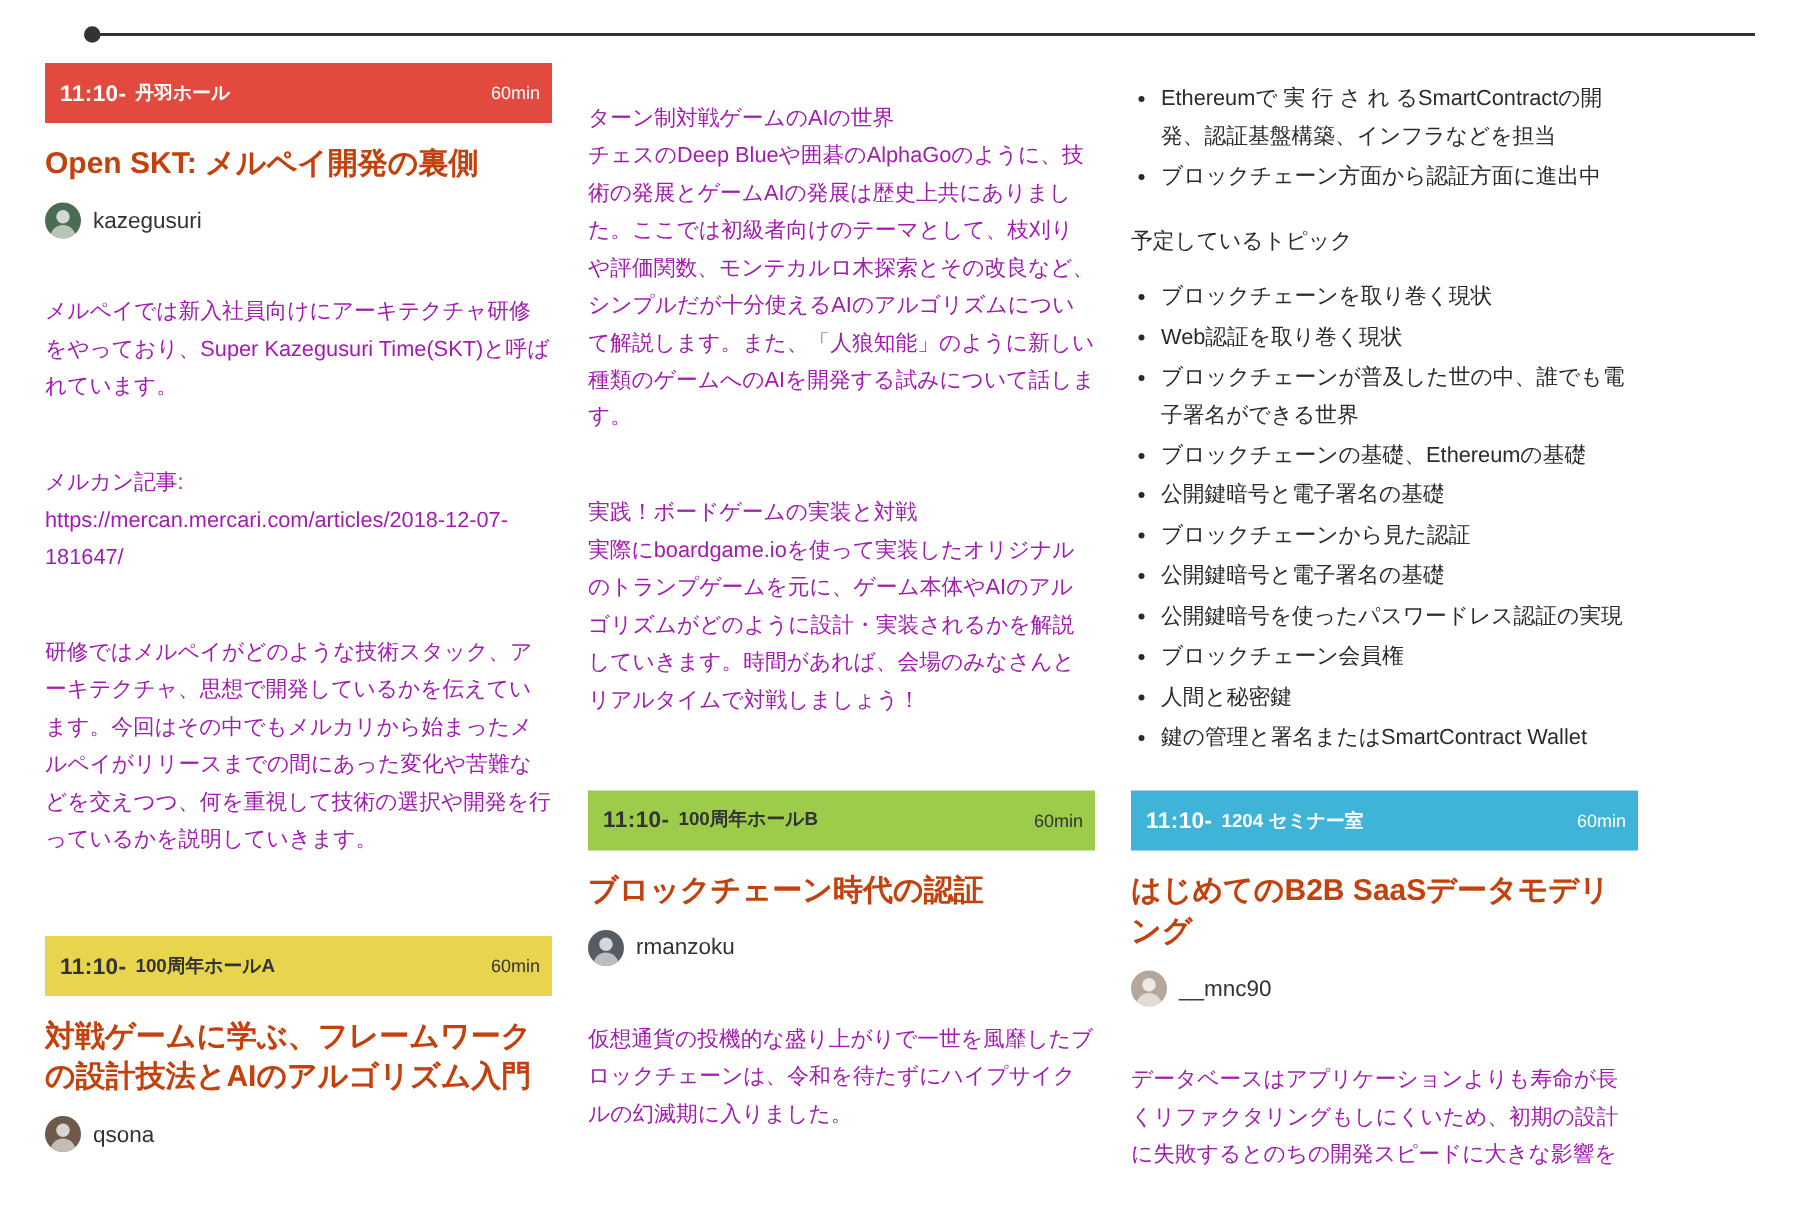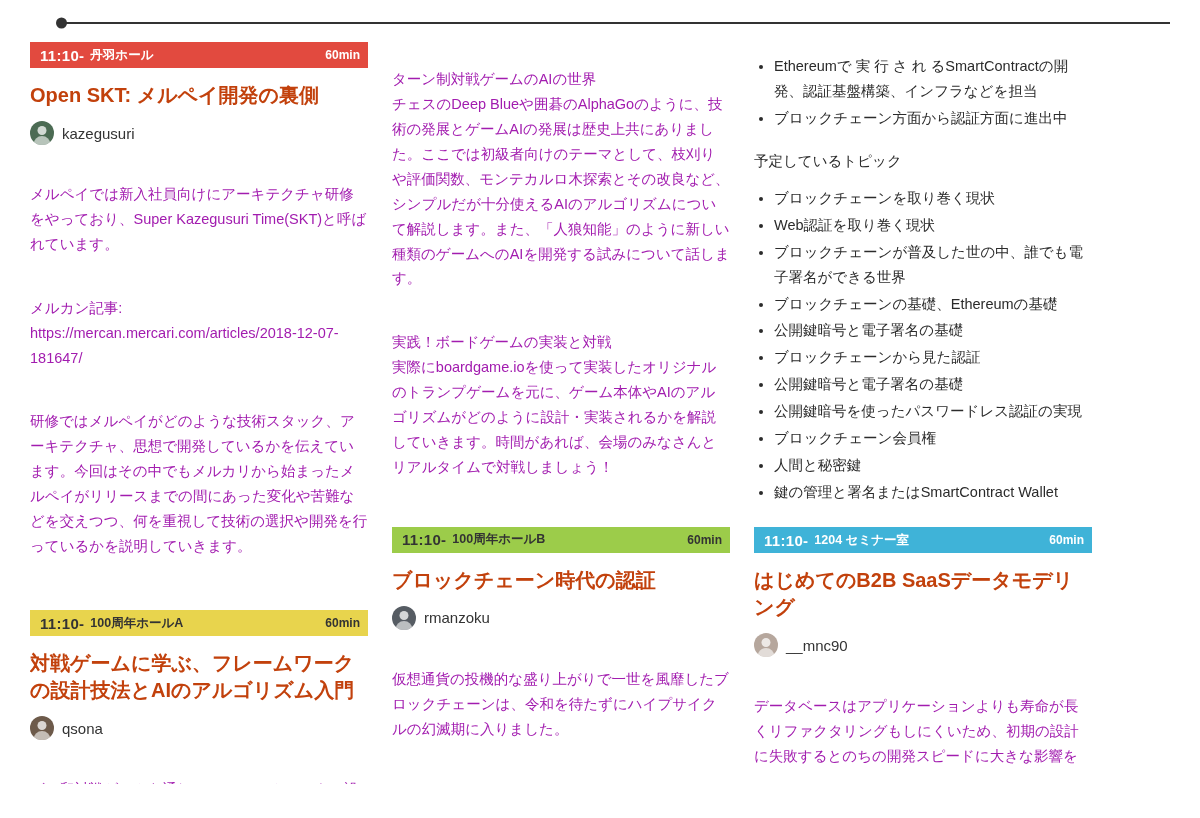--- a/index.html
+++ b/index.html
@@ -62,42 +62,42 @@
     flex: 0 0 338px;
     overflow: hidden;
   }
 
   
   .session { margin-bottom: 26px; }
 
   .session-bar {
     display: flex;
     align-items: center;
-    height: 26px;
+    height: 40px;
     color: #ffffff;
     font-size: 13px;
     padding: 0 8px 0 10px;
     justify-content: space-between;
   }
   .bar-time {
     font-weight: bold;
     font-size: 15px;
     margin-right: 6px;
     letter-spacing: 0.3px;
   }
   .bar-room {
     font-size: 12.5px;
     font-weight: bold;
     flex: 1;
     white-space: nowrap;
     overflow: hidden;
   }
   .bar-dur {
     font-size: 12px;
-    font-weight: bold;
+    font-weight: normal;
     margin-left: auto;
     padding-left: 8px;
   }
 
   .bar-red    { background: #e24a3f; }
   .bar-yellow { background: #e8d44d; color: #333333; }
   .bar-green  { background: #9ccc4a; color: #333333; }
   .bar-blue   { background: #3fb3d8; }
 
   .session-title {

